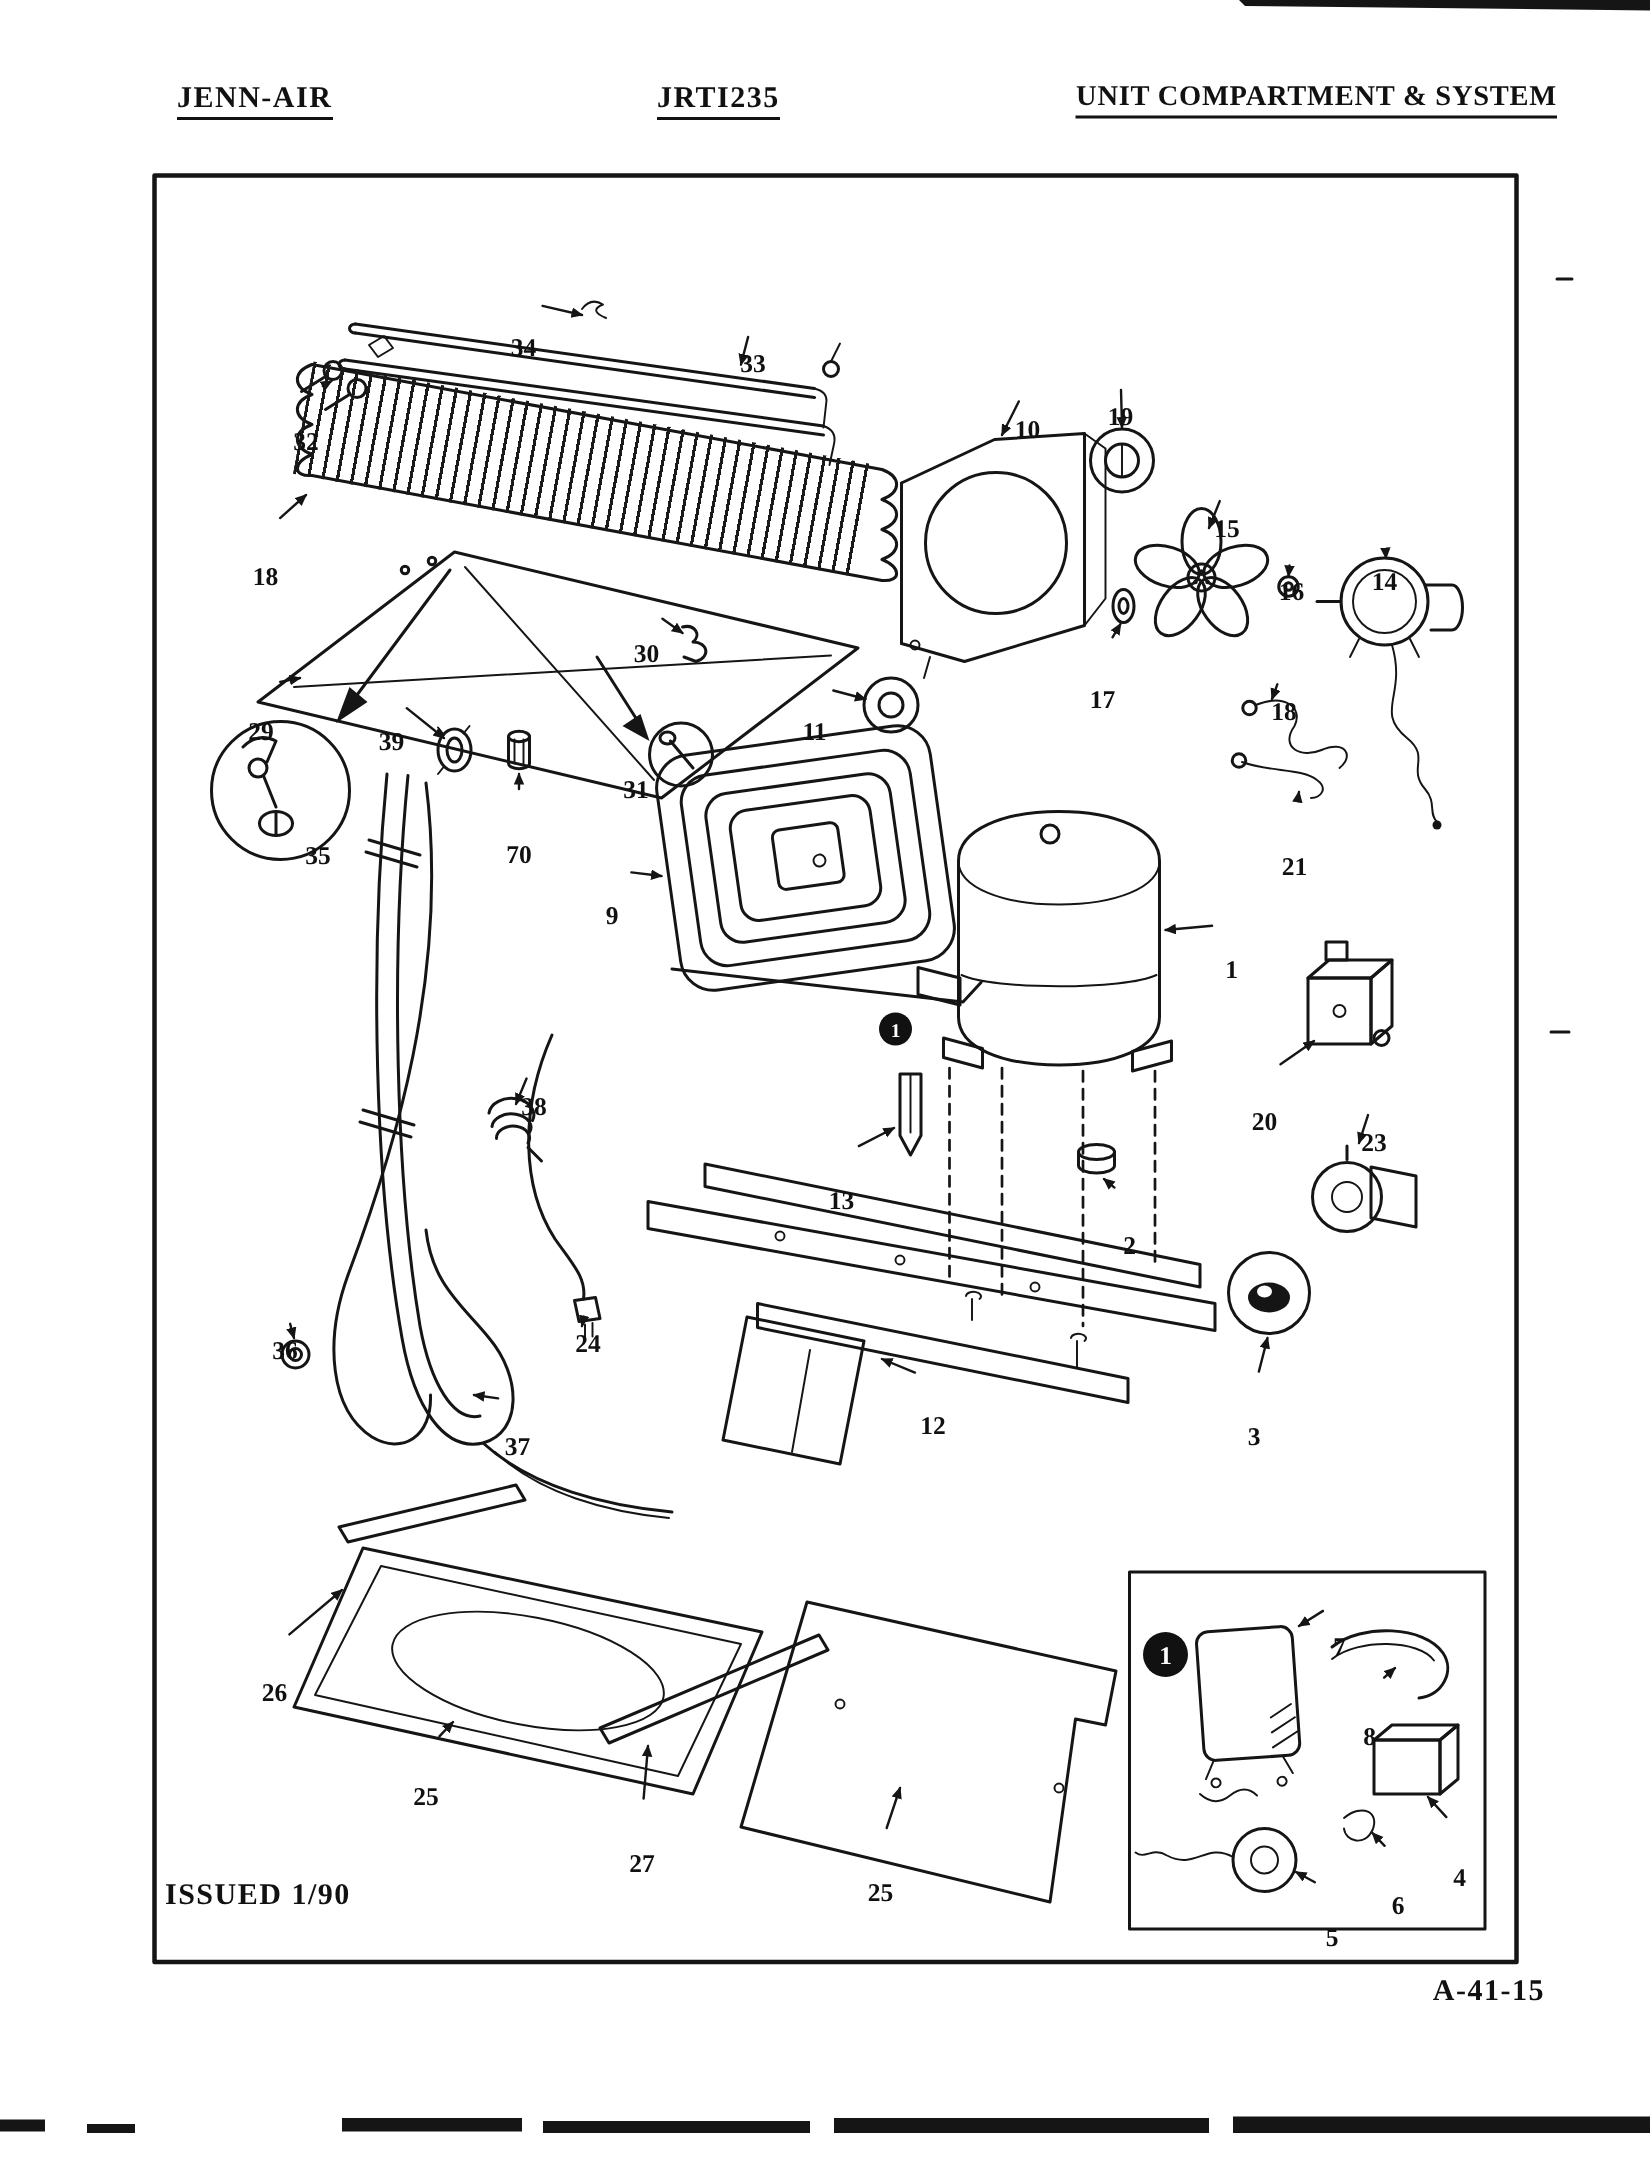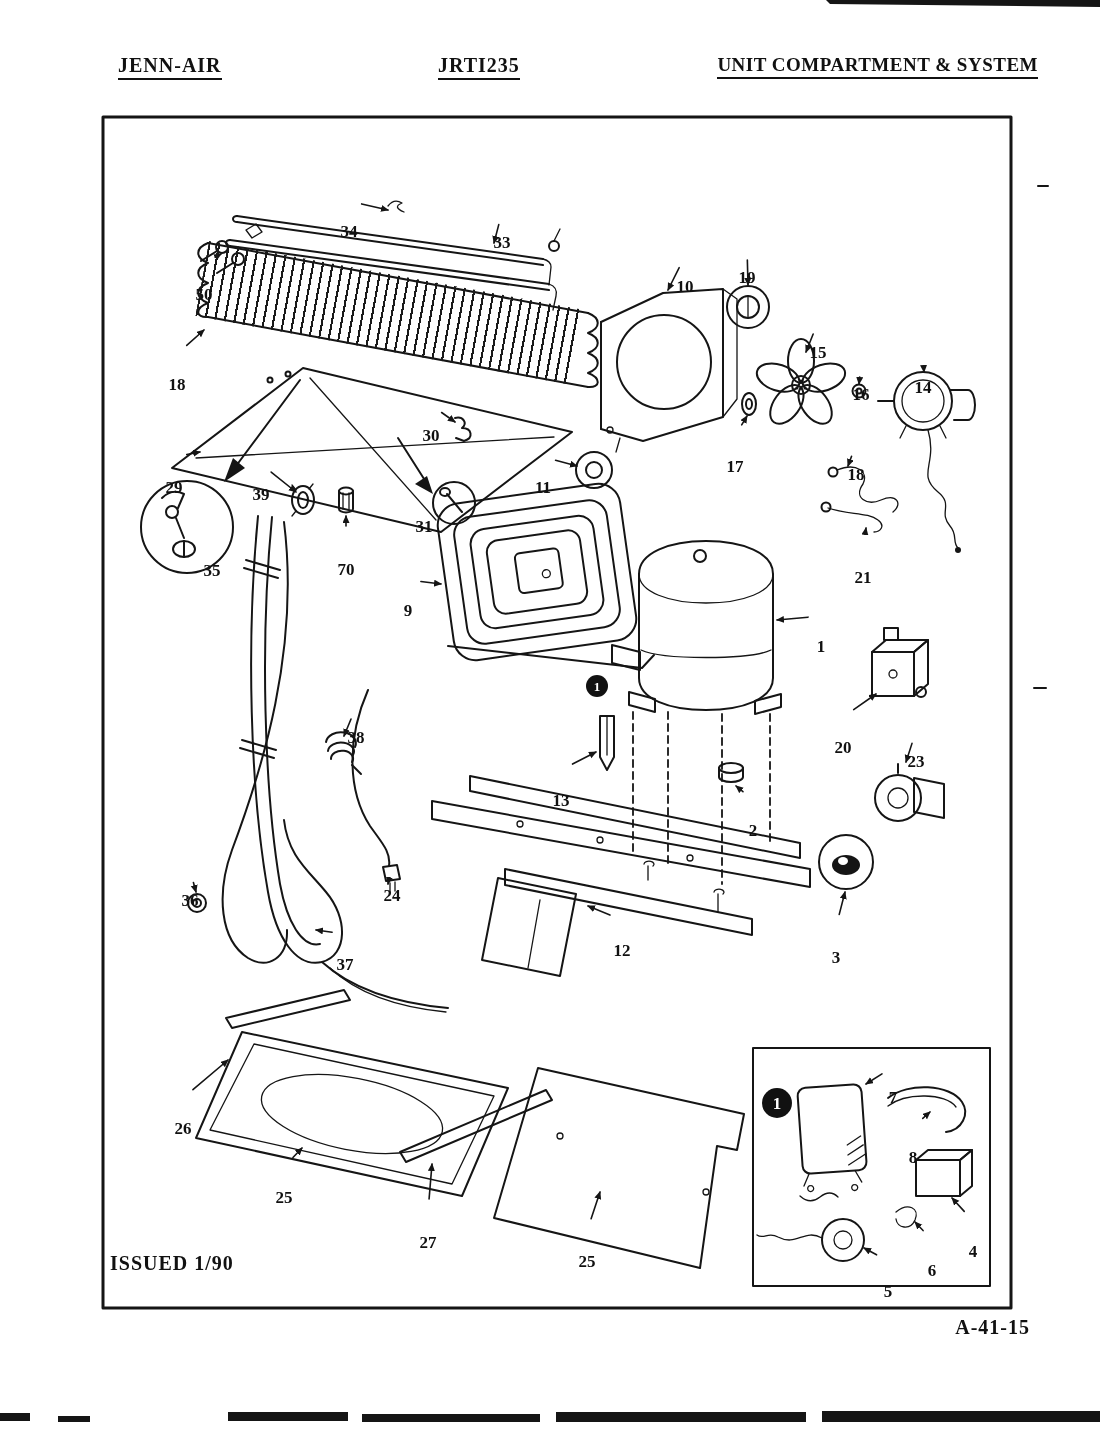--- a/index.html
+++ b/index.html
@@ -372,21 +372,21 @@
 
   <div class="fins"></div>
 
   <span class="h brand">JENN-AIR</span>
   <span class="h model">JRTI235</span>
   <span class="h section">UNIT COMPARTMENT &amp; SYSTEM</span>
 
   <div id="callout-layer">
       <span class="callout" style="left: 349px; top: 201px;">34</span>
       <span class="callout" style="left: 502px; top: 212px;">33</span>
-      <span class="callout" style="left: 204px; top: 264px;">50</span>
+      <span class="callout" style="left: 204px; top: 264px;">32</span>
       <span class="callout" style="left: 177px; top: 354px;">18</span>
       <span class="callout" style="left: 685px; top: 256px;">10</span>
       <span class="callout" style="left: 747px; top: 247px; text-align: right;">19</span>
       <span class="callout" style="left: 818px; top: 322px;">15</span>
       <span class="callout" style="left: 861px; top: 364px;">16</span>
       <span class="callout" style="left: 923px; top: 357px;">14</span>
       <span class="callout" style="left: 735px; top: 436px;">17</span>
       <span class="callout" style="left: 856px; top: 444px;">18</span>
       <span class="callout" style="left: 431px; top: 405px;">30</span>
       <span class="callout" style="left: 174px; top: 457px;">29</span>

